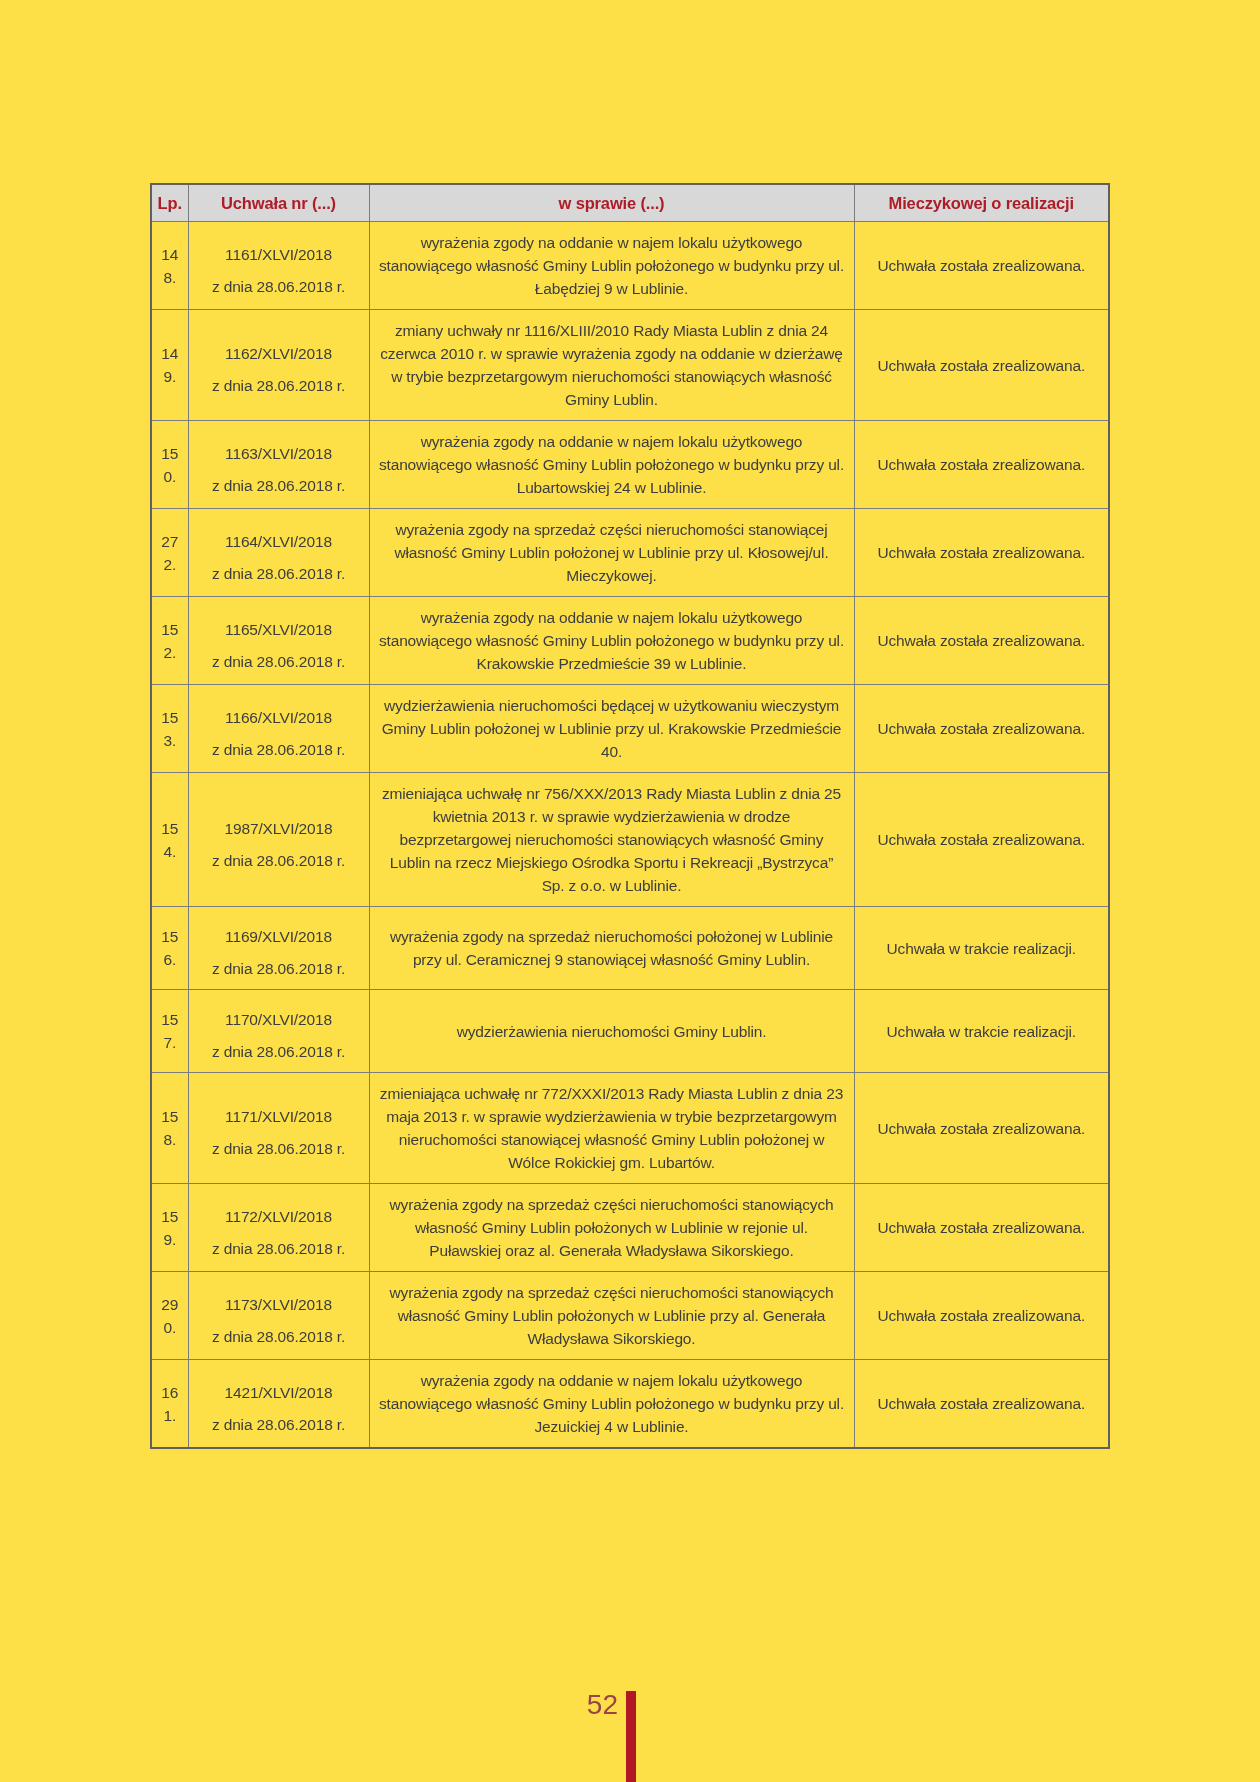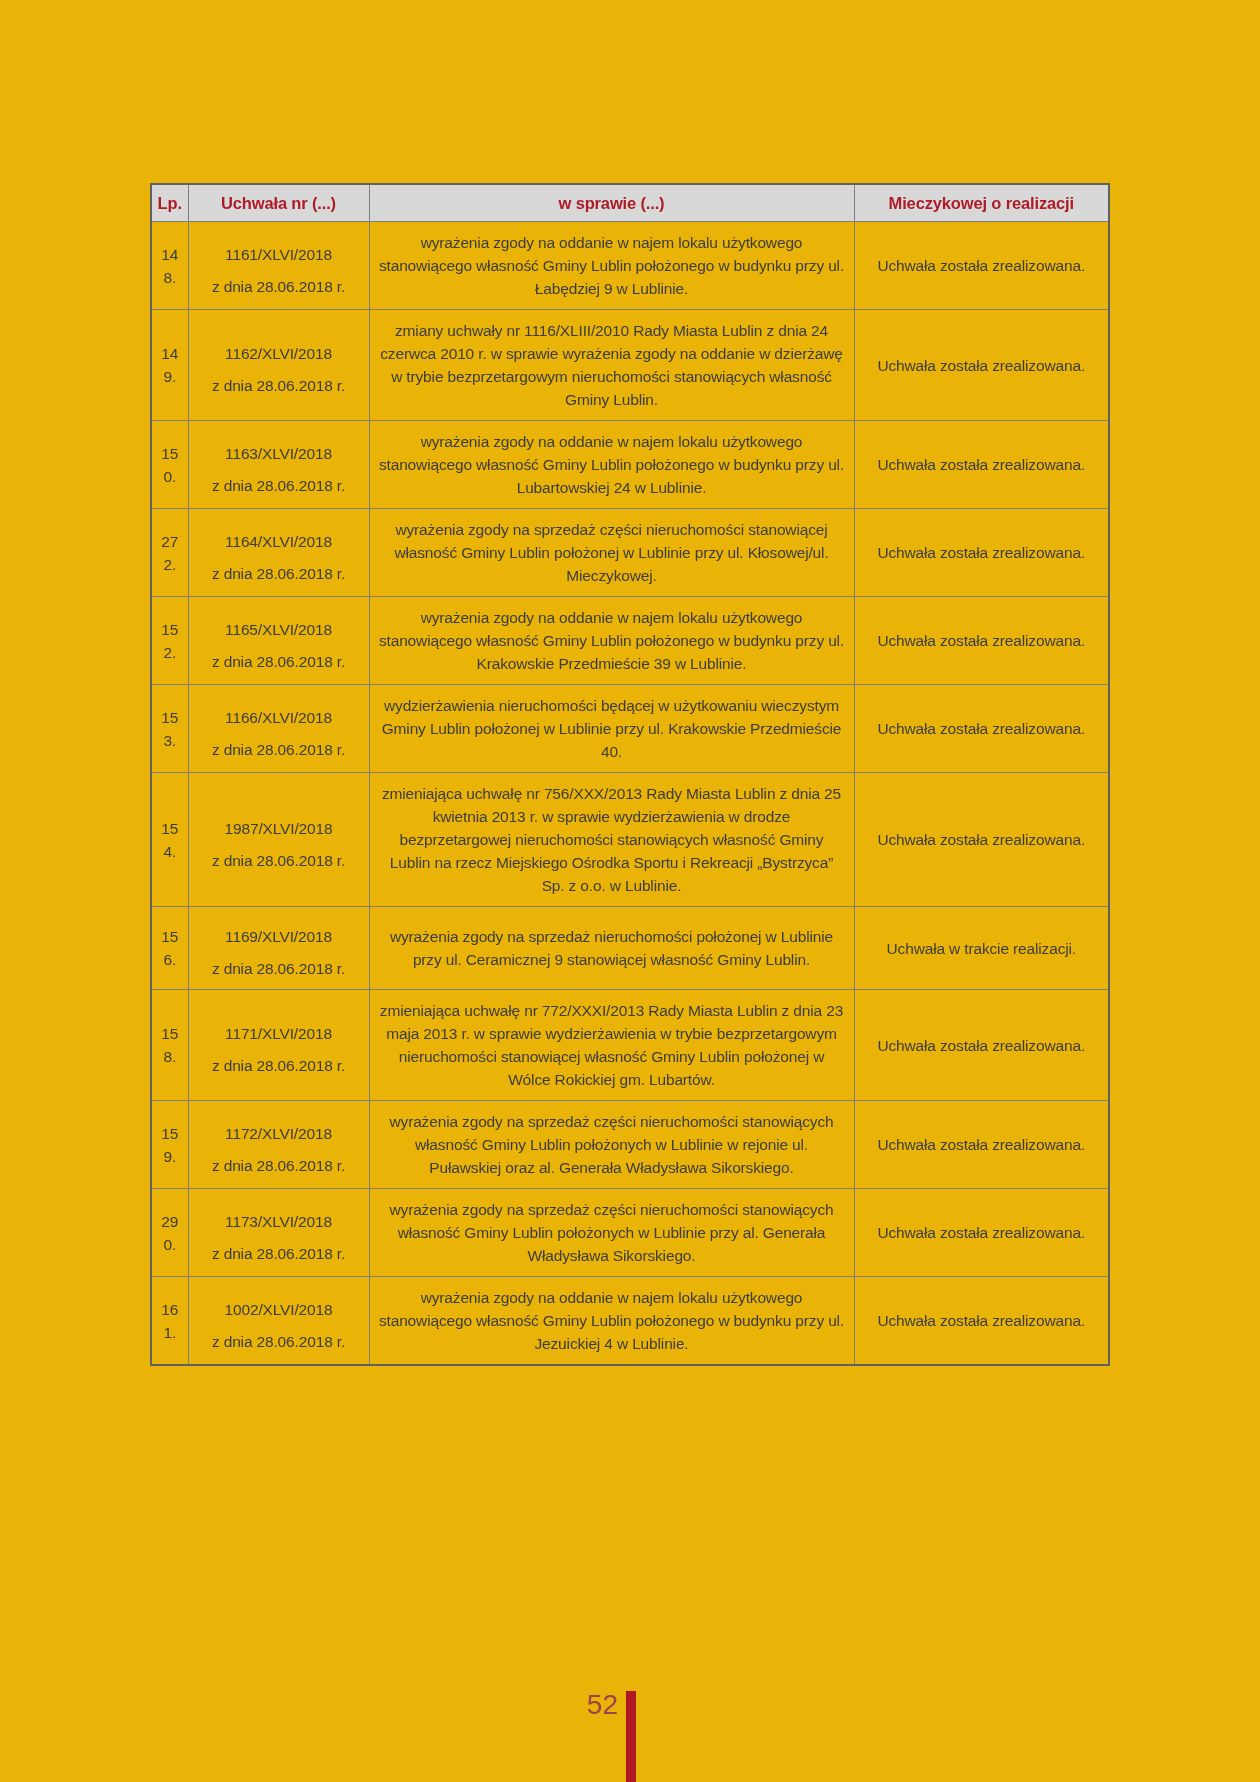--- a/index.html
+++ b/index.html
@@ -11,21 +11,21 @@
     width: 1260px;
     height: 1782px;
     position: relative;
     overflow: hidden;
     font-family: "Liberation Sans", sans-serif;
     color: #3d3d3d;
   }
   .page {
     position: absolute;
     inset: 0;
-    background: #eab308;
+    background: #fde047;
     padding-left: 24px;
   }
   .doc-table {
     position: absolute;
     left: 150px;
     top: 183px;
     width: 958px;
     border-collapse: collapse;
     table-layout: fixed;
     font-size: 15.5px;
@@ -161,20 +161,29 @@
         <tr>
       <td>156.</td>
       <td class="cell-nr">
         <div>1169/XLVI/2018</div>
         <div>z dnia 28.06.2018 r.</div>
       </td>
       <td>wyrażenia zgody na sprzedaż nieruchomości położonej w Lublinie przy ul. Ceramicznej 9 stanowiącej własność Gminy Lublin.</td>
       <td>Uchwała w trakcie realizacji.</td>
     </tr>
         <tr>
+      <td>157.</td>
+      <td class="cell-nr">
+        <div>1170/XLVI/2018</div>
+        <div>z dnia 28.06.2018 r.</div>
+      </td>
+      <td>wydzierżawienia nieruchomości Gminy Lublin.</td>
+      <td>Uchwała w trakcie realizacji.</td>
+    </tr>
+        <tr>
       <td>158.</td>
       <td class="cell-nr">
         <div>1171/XLVI/2018</div>
         <div>z dnia 28.06.2018 r.</div>
       </td>
       <td>zmieniająca uchwałę nr 772/XXXI/2013 Rady Miasta Lublin z dnia 23 maja 2013 r. w sprawie wydzierżawienia w trybie bezprzetargowym nieruchomości stanowiącej własność Gminy Lublin położonej w Wólce Rokickiej gm. Lubartów.</td>
       <td>Uchwała została zrealizowana.</td>
     </tr>
         <tr>
       <td>159.</td>
@@ -190,21 +199,21 @@
       <td class="cell-nr">
         <div>1173/XLVI/2018</div>
         <div>z dnia 28.06.2018 r.</div>
       </td>
       <td>wyrażenia zgody na sprzedaż części nieruchomości stanowiących własność Gminy Lublin położonych w Lublinie przy al. Generała Władysława Sikorskiego.</td>
       <td>Uchwała została zrealizowana.</td>
     </tr>
         <tr>
       <td>161.</td>
       <td class="cell-nr">
-        <div>1002/XLVI/2018</div>
+        <div>1421/XLVI/2018</div>
         <div>z dnia 28.06.2018 r.</div>
       </td>
       <td>wyrażenia zgody na oddanie w najem lokalu użytkowego stanowiącego własność Gminy Lublin położonego w budynku przy ul. Jezuickiej 4 w Lublinie.</td>
       <td>Uchwała została zrealizowana.</td>
     </tr>
       </tbody>
   </table>
 
   <div class="footer-page-number">52</div>
   <div class="footer-bar"></div>

